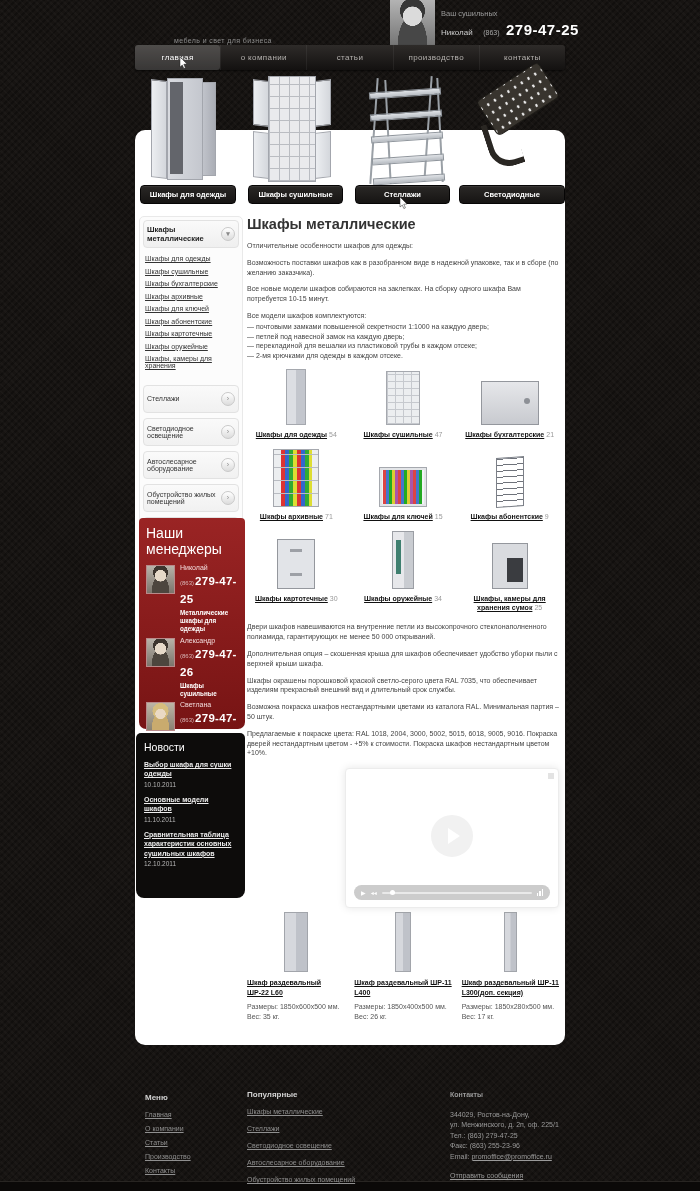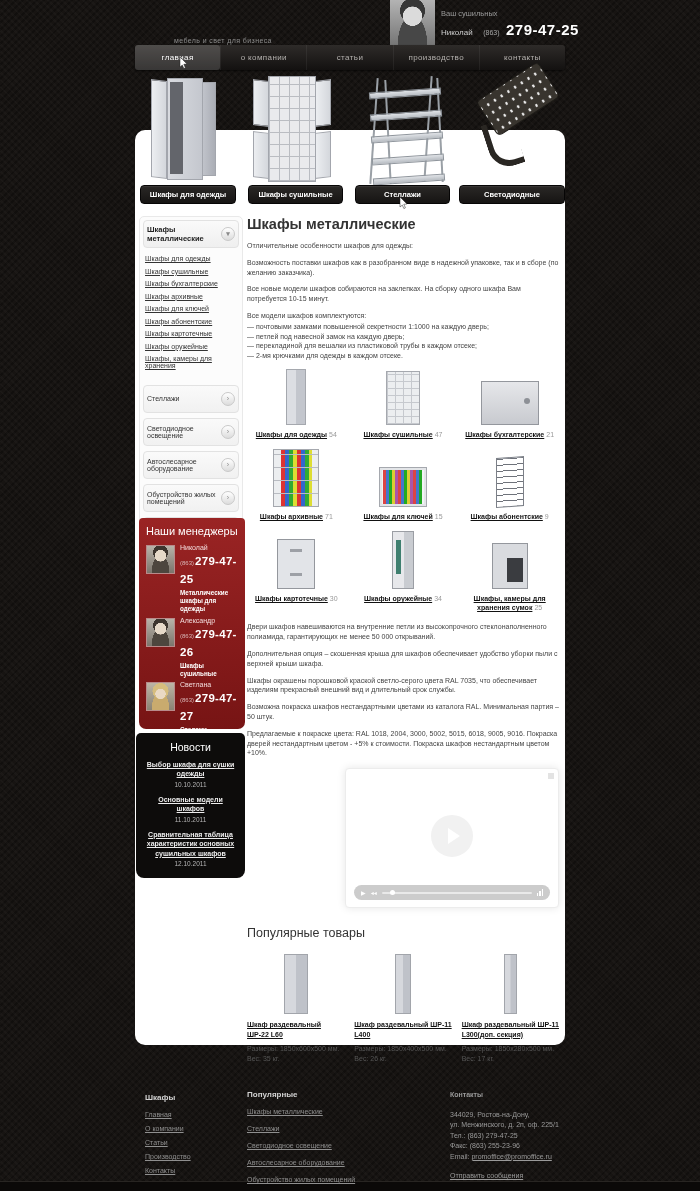--- a/index.html
+++ b/index.html
@@ -69,31 +69,31 @@
   .cc{width:12px;height:12px;border-radius:50%;background:linear-gradient(#fff,#dcdcdc);
     border:1px solid #c9c9c9;color:#8a8a8a;font-size:7px;line-height:11px;text-align:center;flex:none;}
   .menu-sub{padding:7px 2px 5px 2px;}
   .menu-sub a{display:block;font-size:7px;color:#333;text-decoration:underline;margin:0 0 5.5px 0;}
   .menu-sec{display:flex;justify-content:space-between;align-items:center;gap:3px;
     background:linear-gradient(#fafafa,#f1f1f1);border:1px solid #e2e2e2;border-radius:4px;
     padding:6px 3px;margin-top:5px;font-size:7px;color:#333;min-height:13px;}
   
   .red{position:absolute;left:139px;top:518px;width:106px;height:211px;z-index:5;
     background:linear-gradient(#9a2424,#771414);border-radius:4px 4px 7px 7px;box-sizing:border-box;padding:7px 7px;}
-  .red-title{color:#fff;font-size:11px;margin-bottom:7px;}
+  .red-title{color:#fff;font-size:14px;margin-bottom:7px;}
   .m-row{position:relative;min-height:45px;margin-bottom:3px;}
   .m-photo{position:absolute;left:0;top:1px;width:27px;height:27px;border:1px solid #b98a8a;}
   .m-info{margin-left:34px;}
   .m-name{color:#f3dcdc;font-size:7px;}
   .m-area{color:#d8b6b6;font-size:6px;margin-right:1px;}
   .m-phone{color:#fff;font-size:11.5px;font-weight:bold;letter-spacing:.3px;}
   .m-spec{color:#fff;font-size:6.3px;font-weight:bold;margin-top:2px;line-height:1.3;}
   
   .news{position:absolute;left:136px;top:733px;width:109px;z-index:5;background:#0d0c0b;
-    border-radius:5px 5px 8px 8px;box-sizing:border-box;padding:8px 8px 4px 8px;text-align:center;}
+    border-radius:5px 5px 8px 8px;box-sizing:border-box;padding:8px 8px 24px 8px;}
   .news-title{color:#fff;font-size:10.5px;margin-bottom:7px;}
   .news a{display:block;color:#ededed;font-size:7px;font-weight:bold;text-decoration:underline;line-height:1.35;}
   .news .date{color:#b5b5b5;font-size:6.5px;margin:2px 0 7px 0;}
   
   .main{position:absolute;left:247px;top:216px;width:312px;z-index:5;color:#444;}
   .main h1{font-size:14.5px;font-weight:bold;color:#333;margin:0 0 9px 0;}
   .main p{font-size:7px;line-height:1.4;margin:0 0 7px 0;}
   .main .li{margin:0;}
   .cat-grid{display:grid;grid-template-columns:repeat(3,1fr);column-gap:8px;row-gap:12px;margin:8px 0 10px 0;}
   .cat-img{height:56px;display:flex;align-items:flex-end;justify-content:center;margin-bottom:5px;}
@@ -415,21 +415,20 @@
         <span class="v-ico">◂◂</span>
         <div class="v-track"></div>
         <div class="v-vol">
             <i style="height:3px;"></i>
             <i style="height:5px;"></i>
             <i style="height:7px;"></i>
           </div>
       </div>
     </div>
 
-    <div class="pop-title">Популярные товары</div>
     <div class="pop-grid">
       <div class="p-cell">
         <div class="p-img">
             <div class="p-locker" style="width:22px;"></div>
           </div>
         <a>Шкаф раздевальный ШР-22 L60</a>
         <div class="meta">
             <div>Размеры: 1850x600x500 мм.</div>
             <div>Вес: 35 кг.</div>
           </div>
@@ -451,21 +450,21 @@
         <a>Шкаф раздевальный ШР-11 L300(доп. секция)</a>
         <div class="meta">
             <div>Размеры: 1850x280x500 мм.</div>
             <div>Вес: 17 кг.</div>
           </div>
       </div>
     </div>
   </div>
 
   <div class="f-col f-menu" style="left:145px;top:1093px;width:90px;">
-    <div class="f-title">Шкафы</div>
+    <div class="f-title">Меню</div>
     <a>Главная</a>
     <a>О компании</a>
     <a>Статьи</a>
     <a>Производство</a>
     <a>Контакты</a>
   </div>
   <div class="f-col f-cats" style="left:247px;top:1090px;width:150px;">
     <div class="f-title">Популярные</div>
     <a>Шкафы металлические</a>
     <a>Стеллажи</a>

